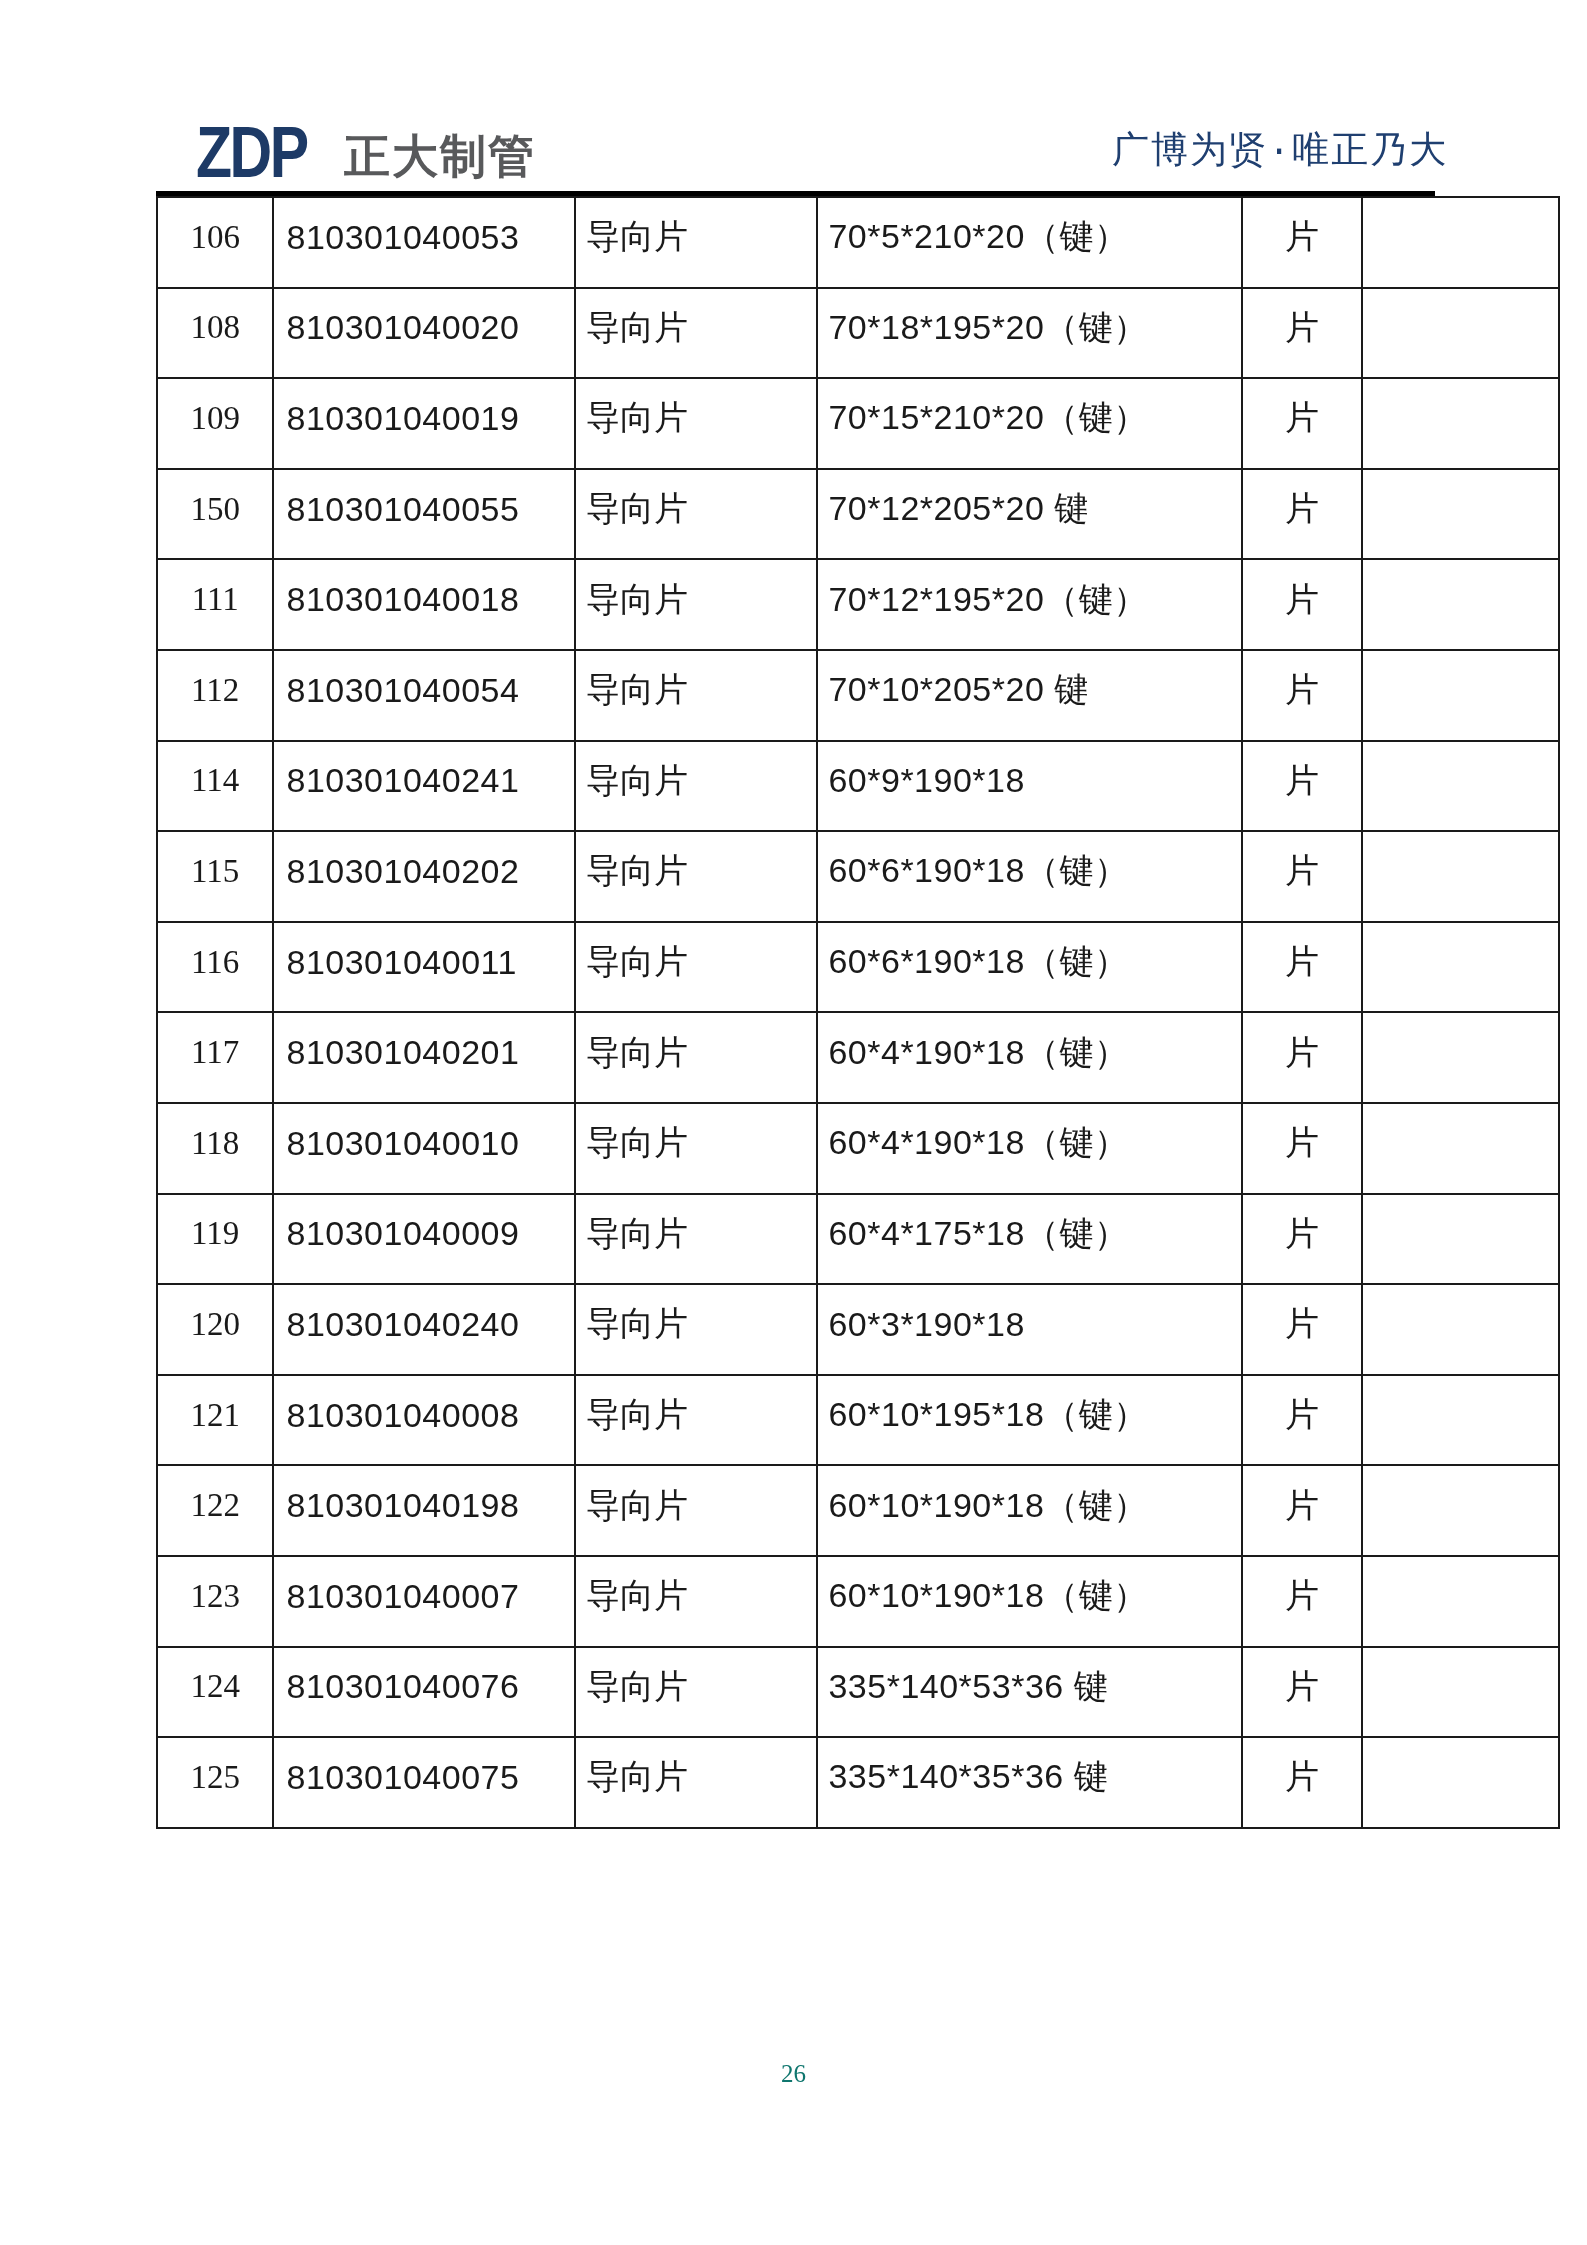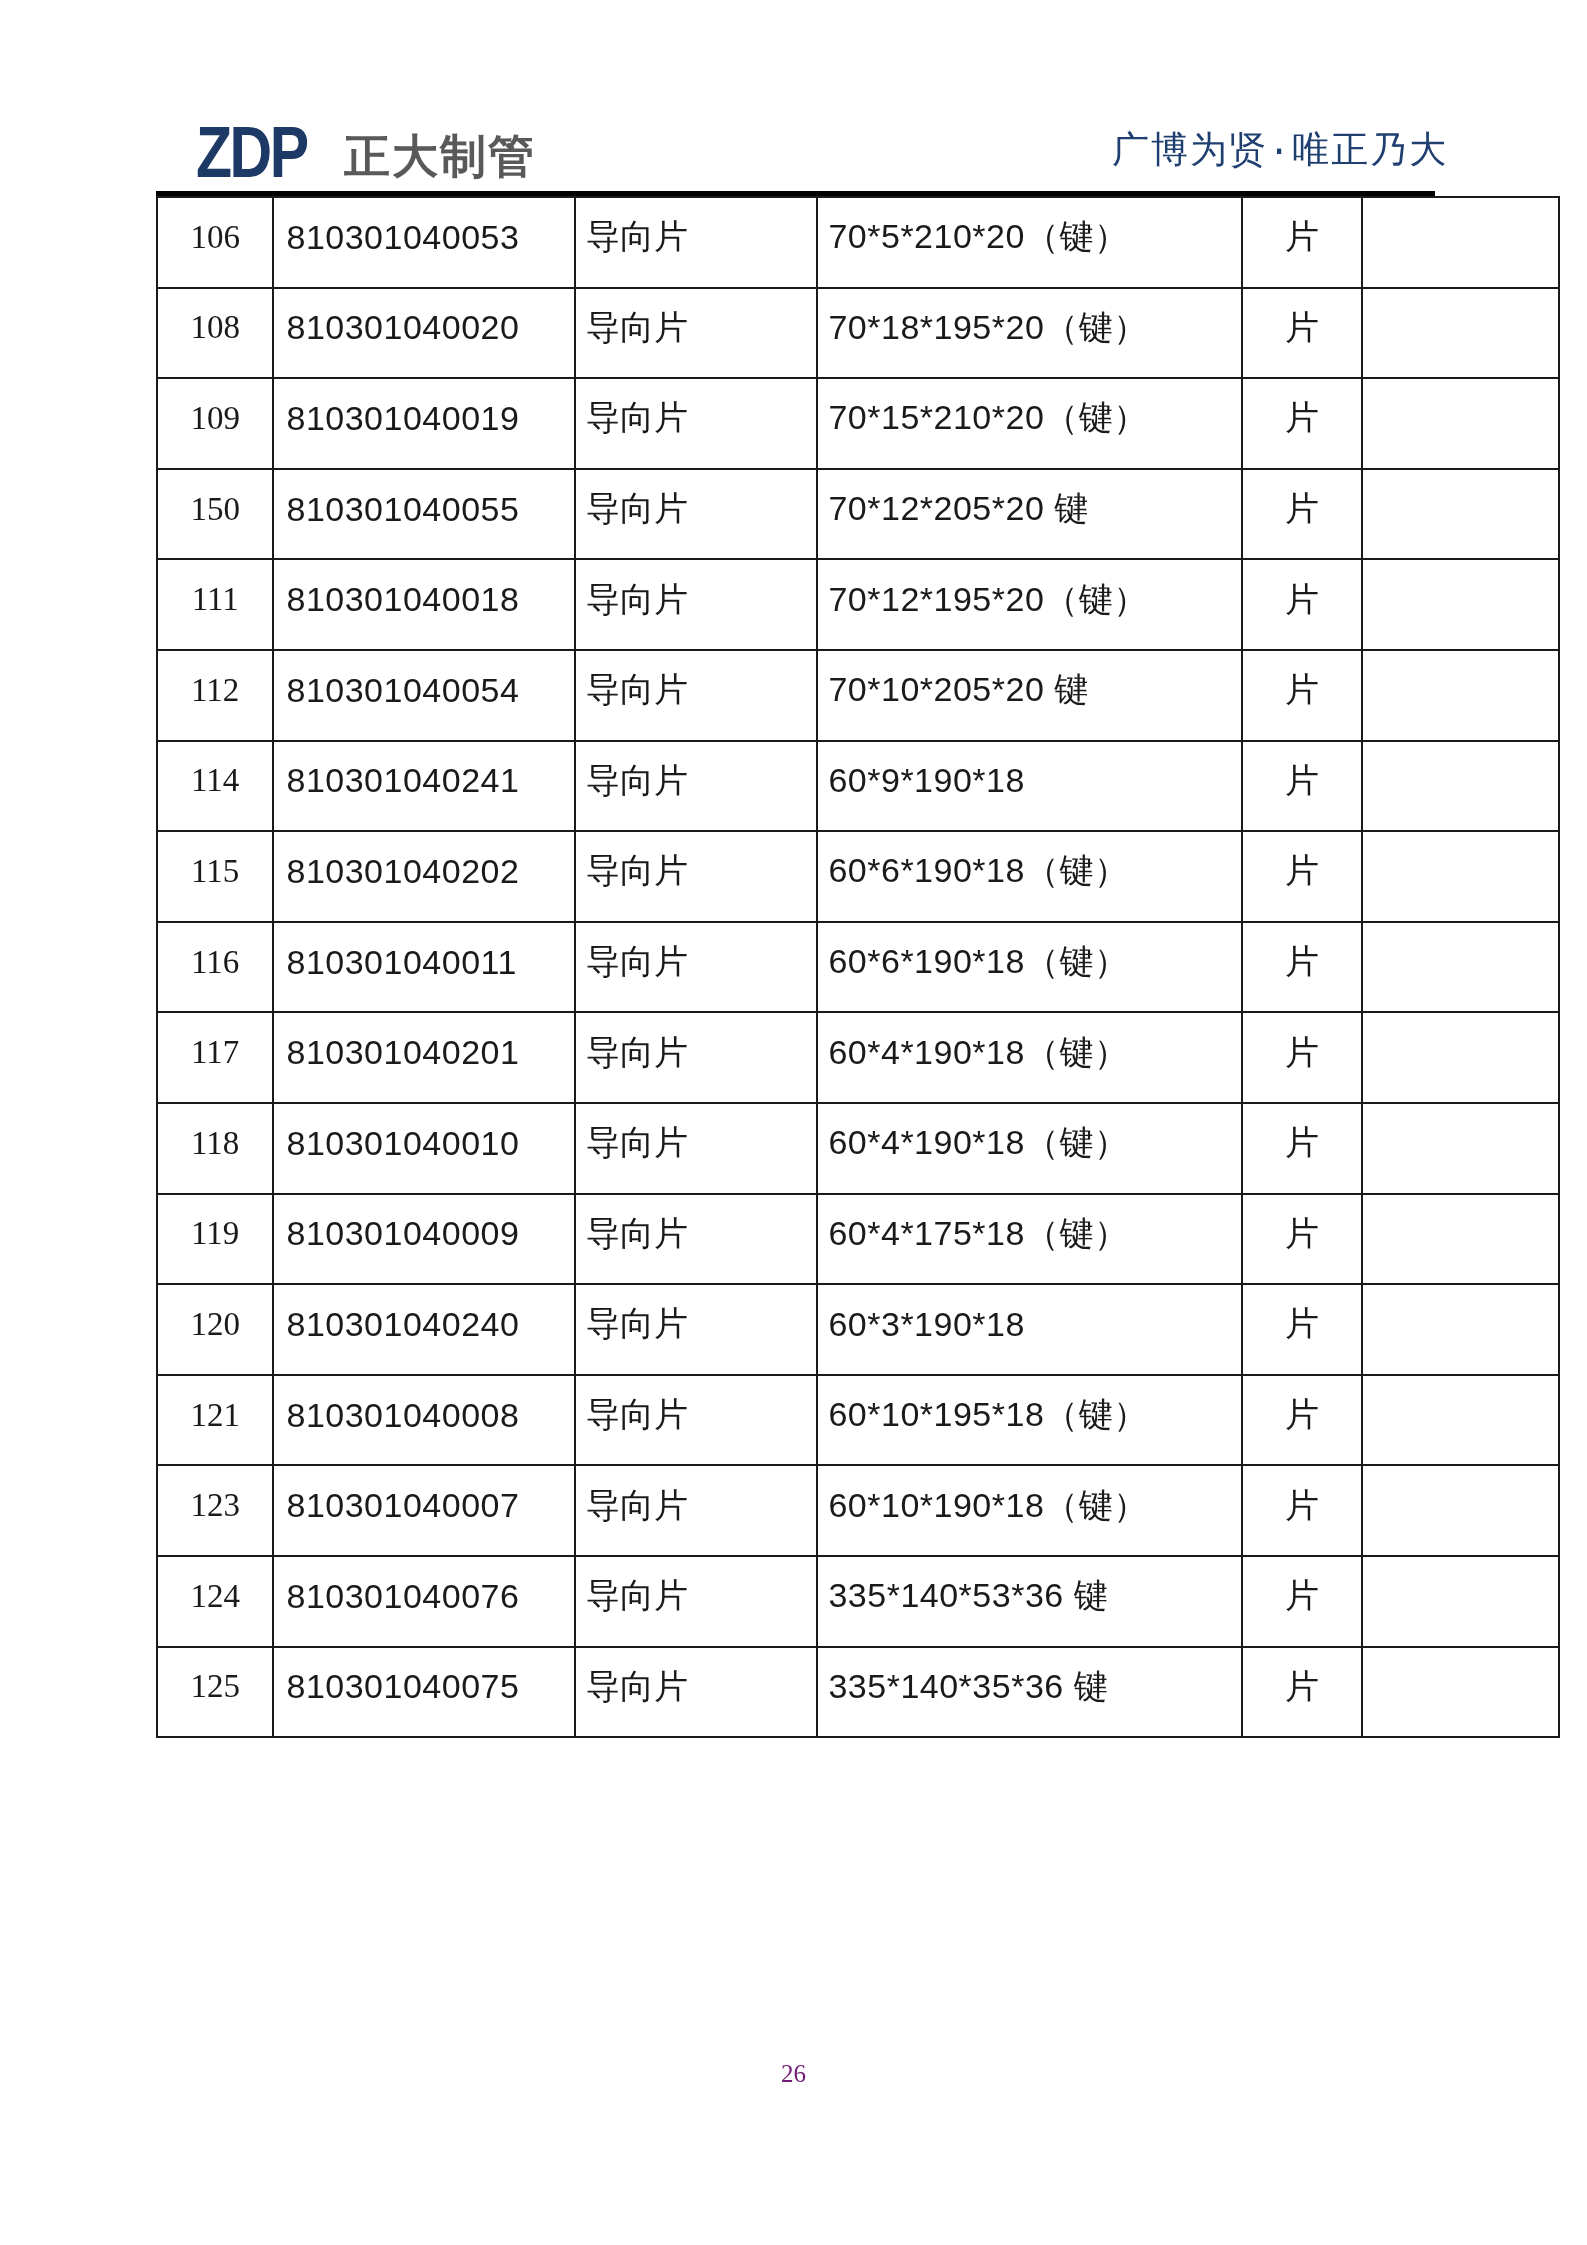--- a/index.html
+++ b/index.html
@@ -123,21 +123,21 @@
   }
   
   .page-footer{
     position:absolute;
     left:0;
     top:2060px;
     width:1587px;
     text-align:center;
     font-family:"Liberation Serif","DejaVu Serif",serif;
     font-size:25px;
-    color:#701a75;
+    color:#0f766e;
   }
 </style>
 </head>
 <body>
 
 <div class="page">
 
   <div class="header-logo">
     <span class="logo-zdp">ZDP</span>
     <span class="logo-cn">正大制管</span>
@@ -270,20 +270,28 @@
 
     <tr>
       <td class="c-no">121</td>
       <td class="c-code">810301040008</td>
       <td class="c-name">导向片</td>
       <td class="c-spec">60*10*195*18（键）</td>
       <td class="c-unit">片</td>
       <td class="c-remark"></td>
     </tr>
 
+    <tr>
+      <td class="c-no">122</td>
+      <td class="c-code">810301040198</td>
+      <td class="c-name">导向片</td>
+      <td class="c-spec">60*10*190*18（键）</td>
+      <td class="c-unit">片</td>
+      <td class="c-remark"></td>
+    </tr>
 
     <tr>
       <td class="c-no">123</td>
       <td class="c-code">810301040007</td>
       <td class="c-name">导向片</td>
       <td class="c-spec">60*10*190*18（键）</td>
       <td class="c-unit">片</td>
       <td class="c-remark"></td>
     </tr>
 

